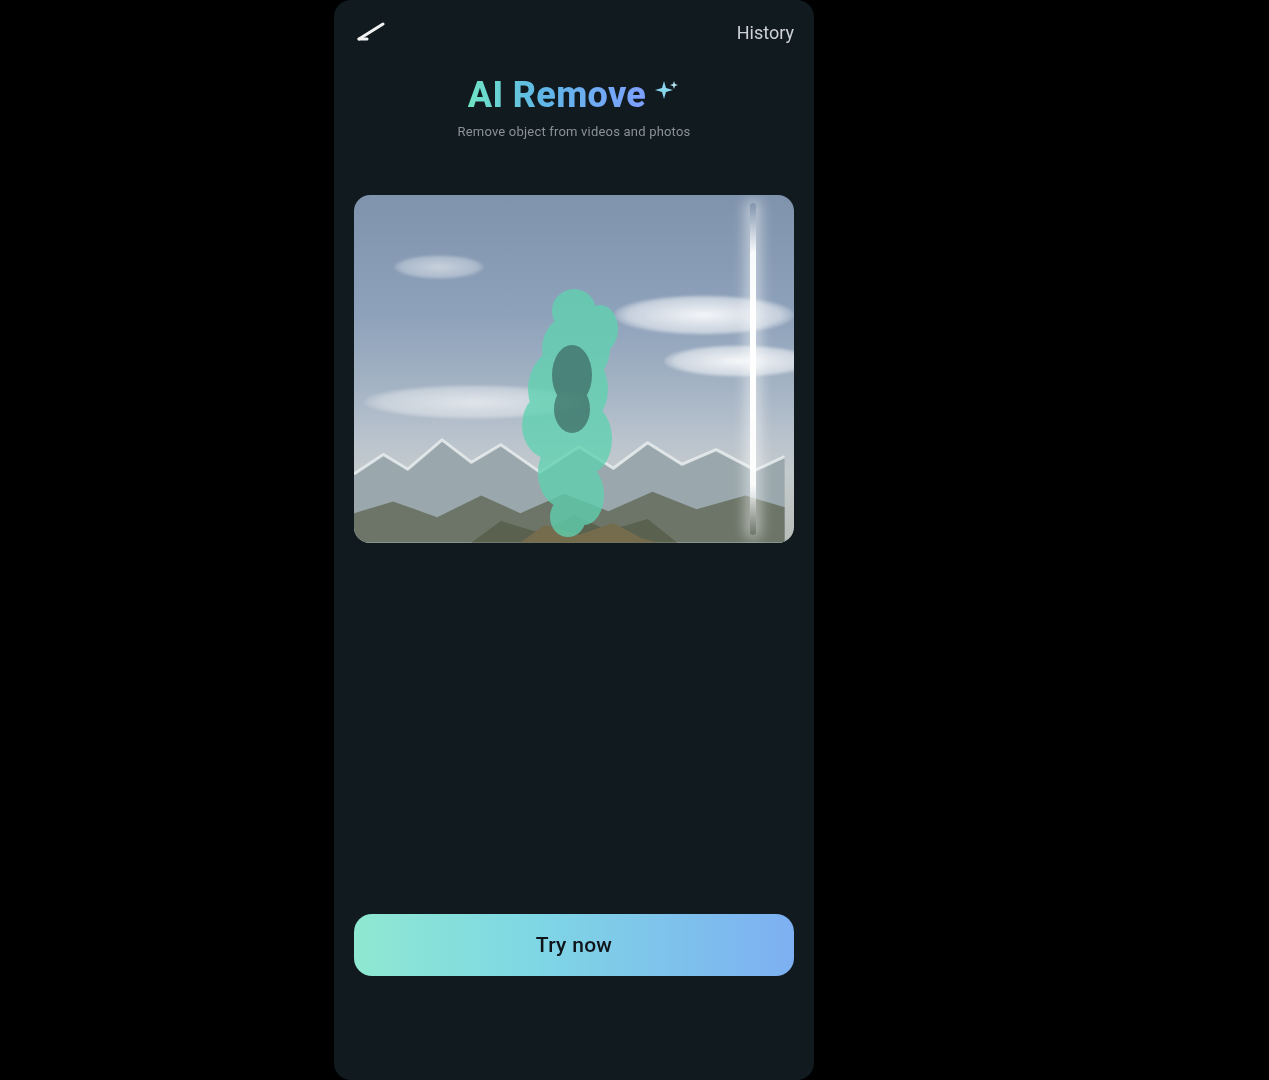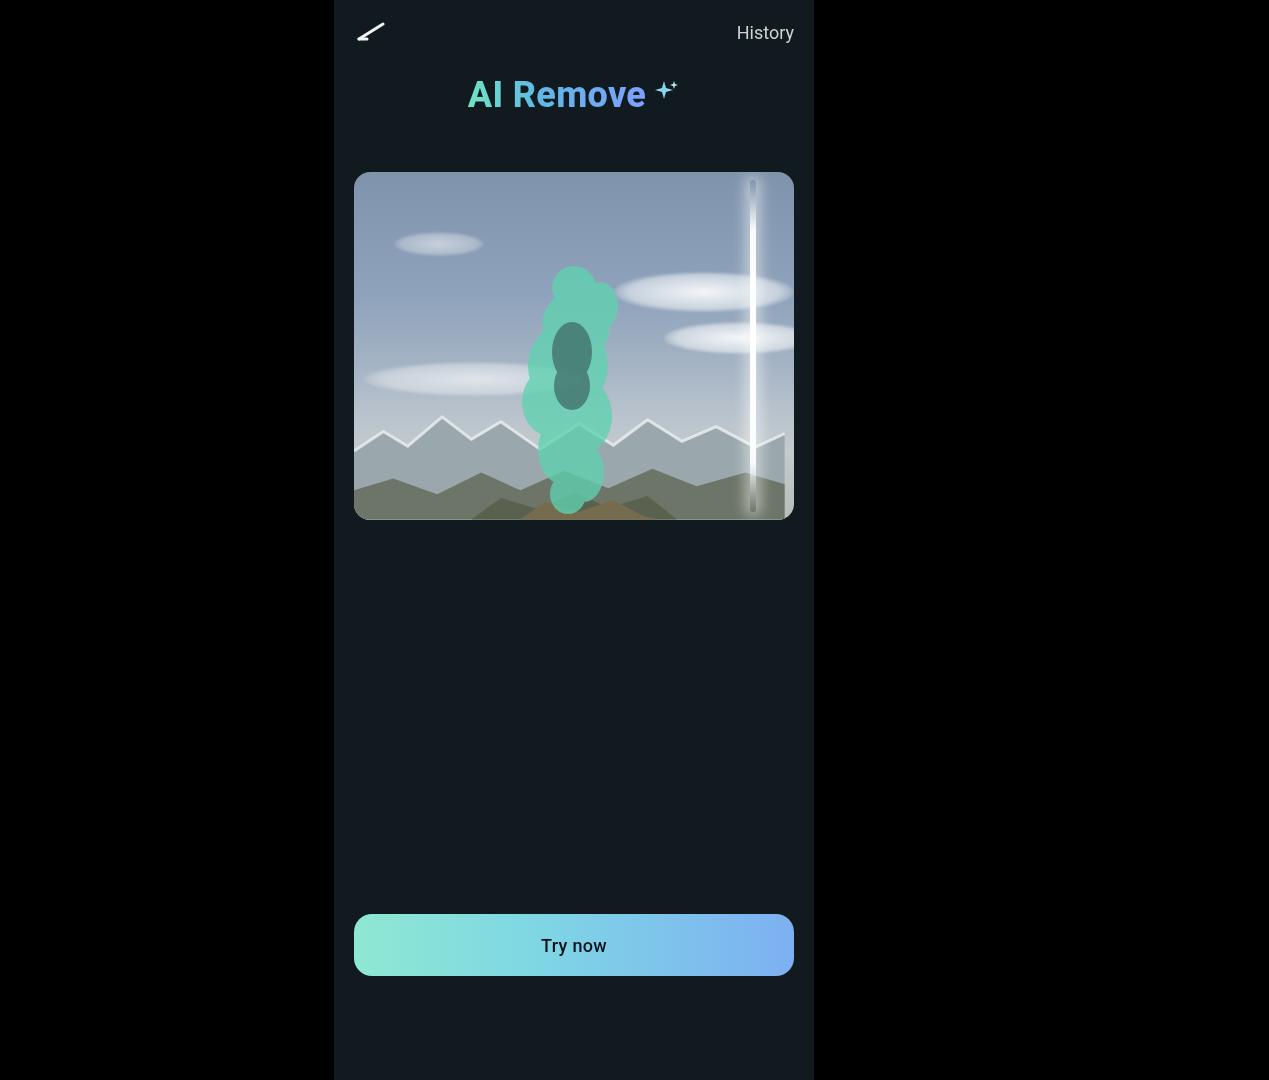--- a/index.html
+++ b/index.html
@@ -13,20 +13,21 @@
   }
   .phone-frame {
     position: absolute;
     left: 334px;
     top: 0;
     width: 480px;
     height: 1080px;
     background: #111a1f;
     display: flex;
     flex-direction: column;
+    border-radius: 17px;
   }
   .header {
     position: relative;
     height: 64px;
     display: flex;
     align-items: center;
     justify-content: space-between;
     padding: 0 20px;
     box-sizing: border-box;
   }
@@ -111,21 +112,21 @@
     transform: translateX(-50%);
   }
   .cta-btn {
     position: absolute;
     left: 20px; right: 20px;
     bottom: 104px;
     height: 62px;
     border-radius: 18px;
     background: linear-gradient(90deg, #8fe8d1 0%, #7fd7e4 40%, #7db0f2 100%);
     color: #0f141a;
-    font-size: 18px;
+    font-size: 21px;
     font-weight: 500;
     display: flex;
     align-items: center;
     justify-content: center;
     cursor: pointer;
     letter-spacing: 0.3px;
   }
 </style>
 </head>
 <body>
@@ -143,20 +144,21 @@
   </div>
 
   <div class="title-wrap">
     <span class="title">AI Remove</span>
     <span class="sparkle-icon">
       <svg width="26" height="26" viewBox="0 0 26 26">
         <path d="M10 2 L12 9 L19 11 L12 13 L10 20 L8 13 L1 11 L8 9 Z" fill="#87d6ee"></path>
         <path d="M20 2 L21 5 L24 6 L21 7 L20 10 L19 7 L16 6 L19 5 Z" fill="#b5e6f3"></path>
       </svg>
     </span>
+    <div class="subtitle">Remove object from videos and photos</div>
   </div>
 
   <div class="preview-card">
     <div class="sky"></div>
 
     <div class="cloud" style="left:260px; top:100px; width:180px; height:40px;"></div>
     <div class="cloud" style="left:310px; top:150px; width:150px; height:32px;"></div>
     <div class="cloud" style="left:10px;  top:190px; width:220px; height:34px; opacity:.7;"></div>
     <div class="cloud" style="left:40px;  top:60px;  width:90px;  height:24px; opacity:.6;"></div>
 

